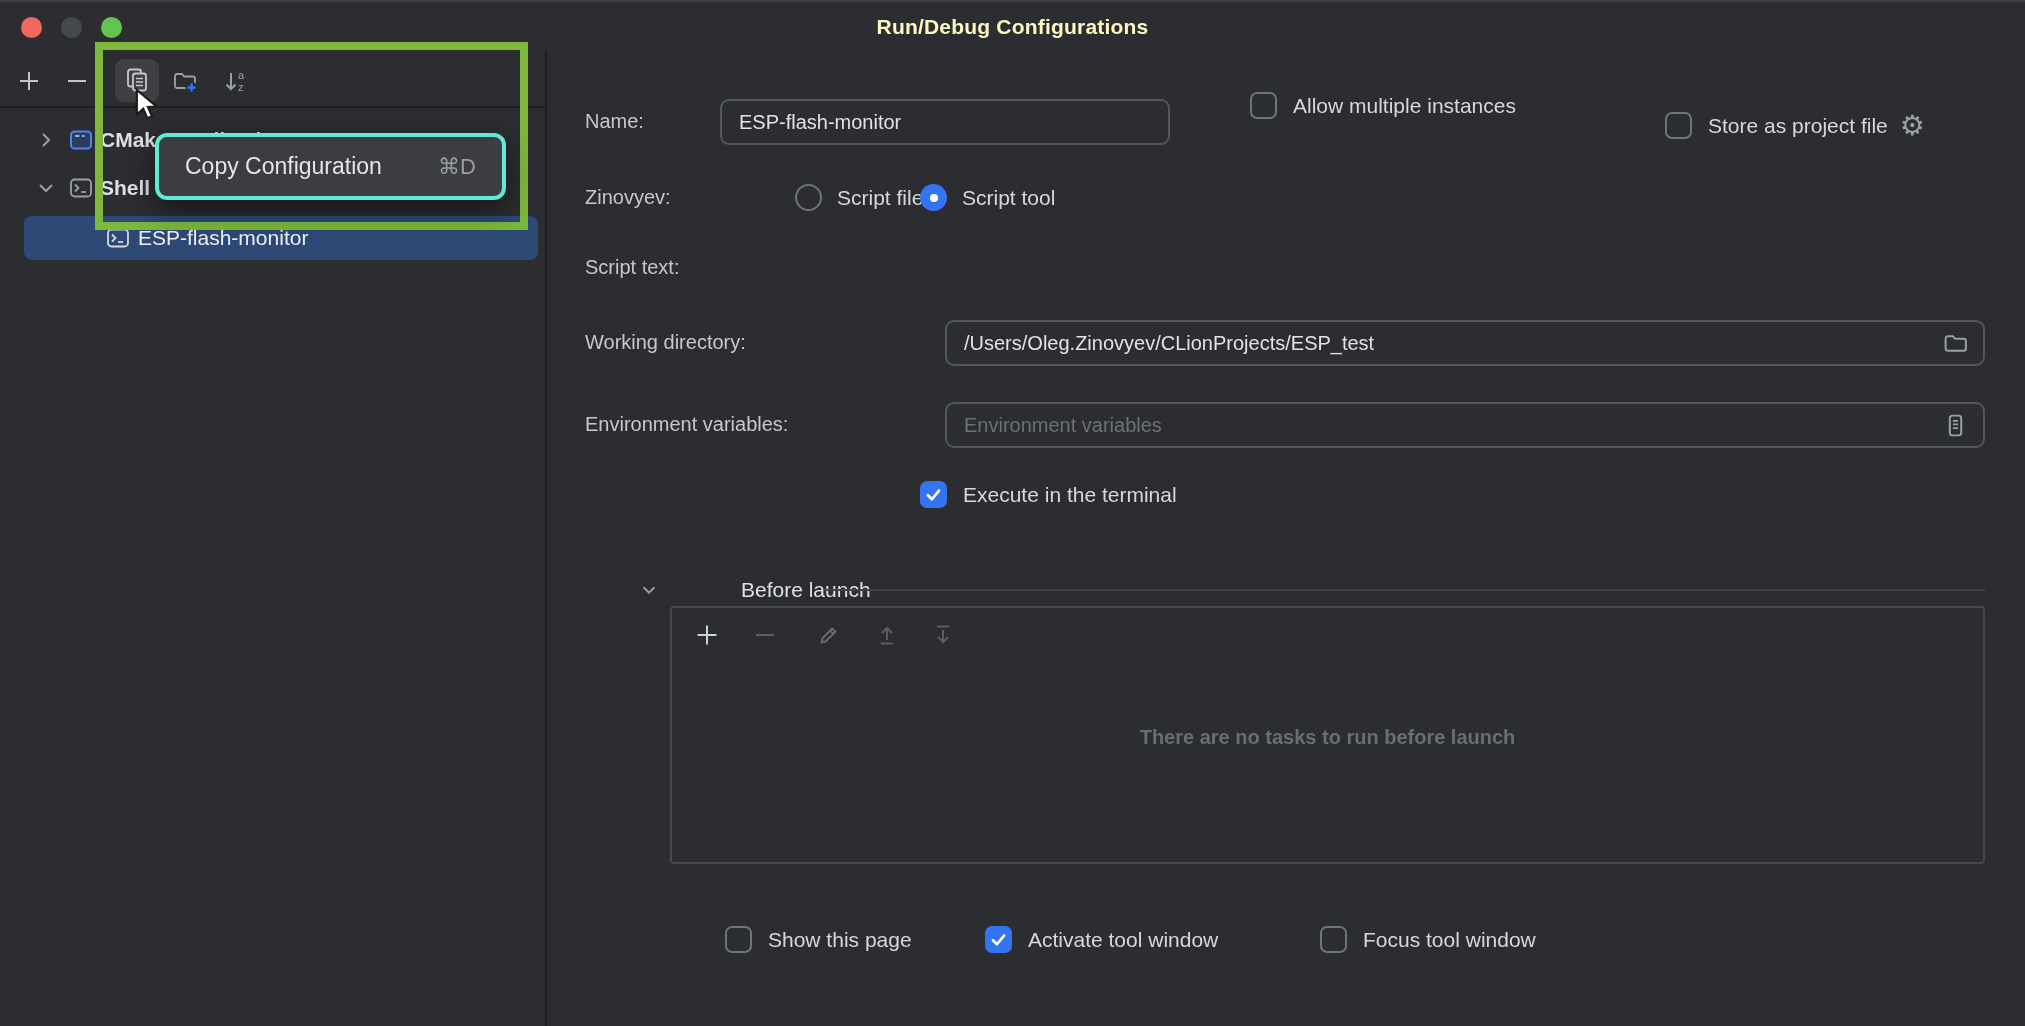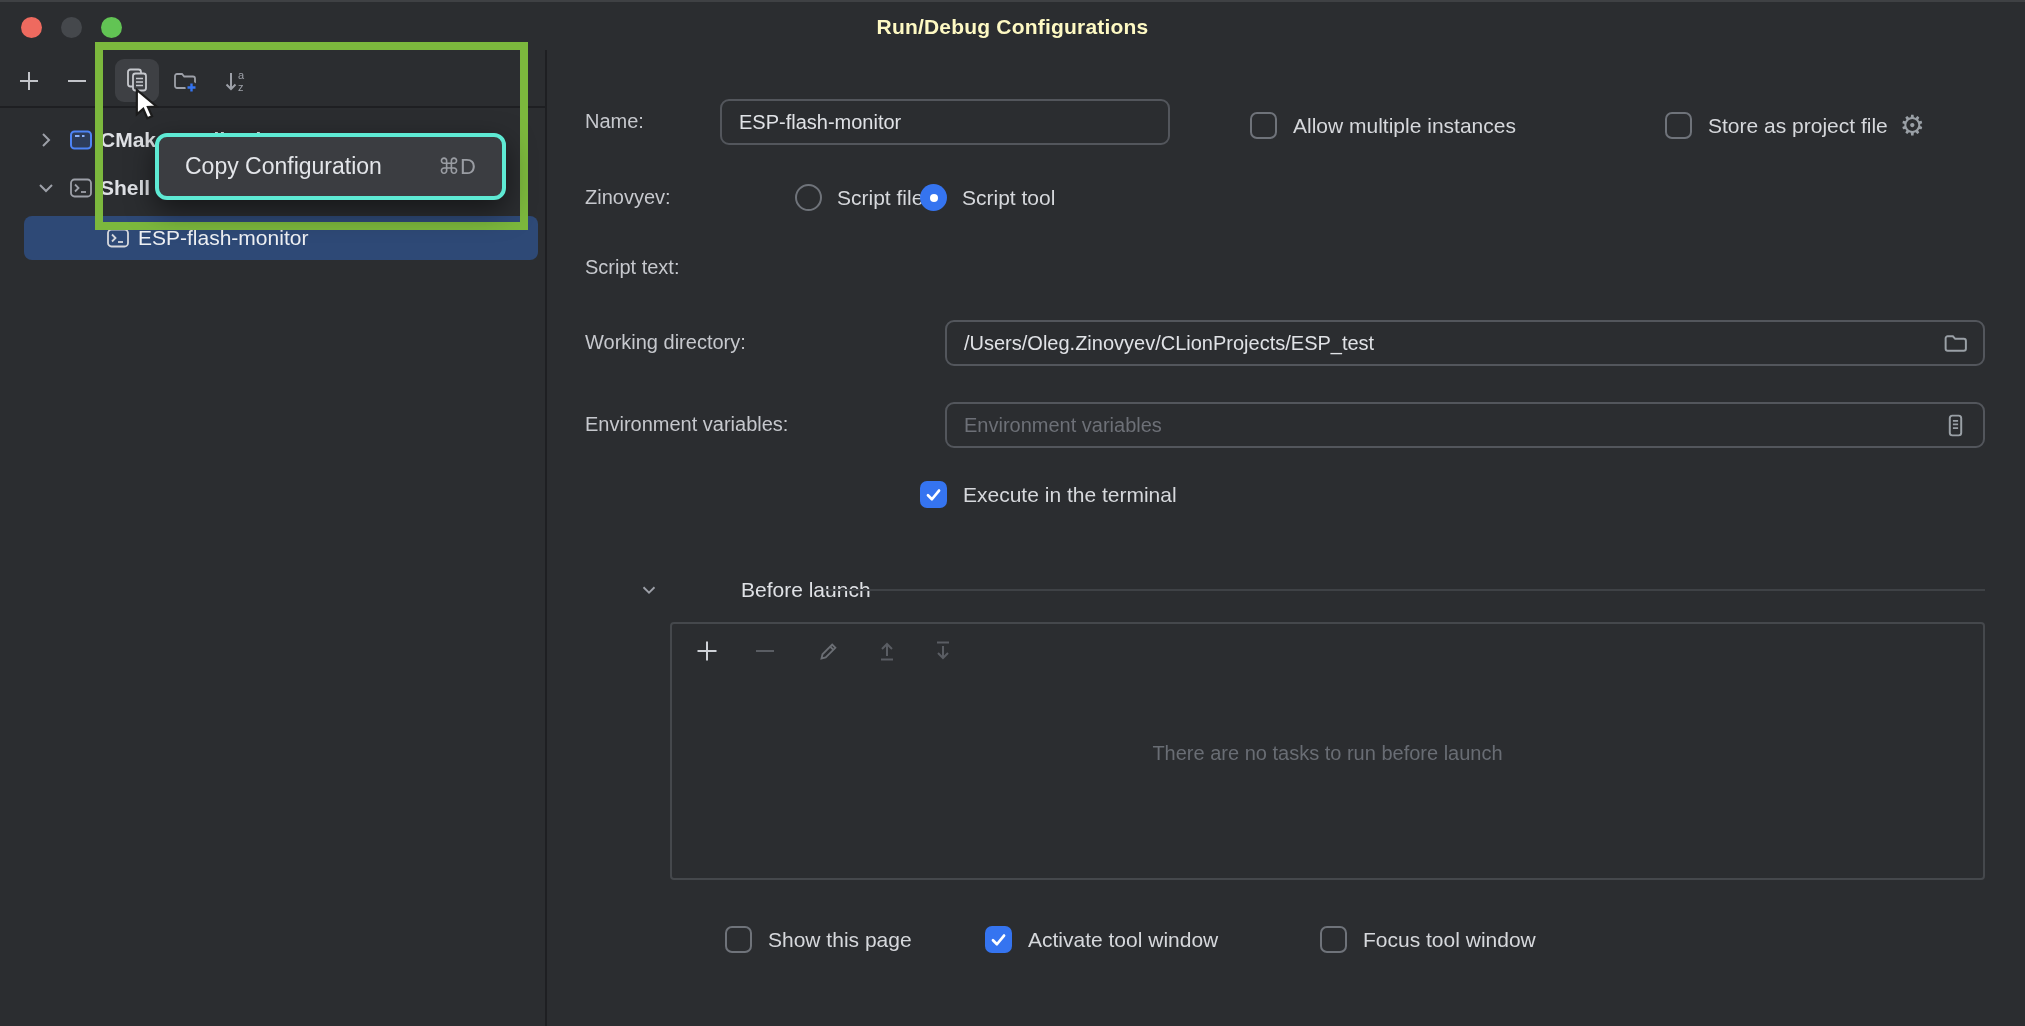--- a/index.html
+++ b/index.html
@@ -51,21 +51,21 @@
   .field-icon{flex:0 0 auto;margin-left:8px;}
 
   .cb{width:27px;height:27px;border-radius:7px;border:2px solid #6f737a;box-sizing:border-box;background:transparent;}
   .cb.on{border:none;background:#3574f0;display:flex;align-items:center;justify-content:center;}
   .radio{width:27px;height:27px;border-radius:50%;border:2px solid #6f737a;box-sizing:border-box;position:relative;}
   .radio.on{border:none;background:#3574f0;}
   .radio.on::after{content:"";position:absolute;left:9.5px;top:9.5px;width:8px;height:8px;border-radius:50%;background:#fff;}
   .ctl-label{font-size:21px;color:#d6d8dc;line-height:27px;white-space:nowrap;}
 
   .bl-line{top:589px;left:824px;width:1161px;height:2px;background:#3f4246;}
-  .bl-panel{left:670px;top:622px;width:1315px;height:258px;border:2px solid #45484c;border-radius:4px;box-sizing:border-box;}
+  .bl-panel{left:670px;top:606px;width:1315px;height:258px;border:2px solid #45484c;border-radius:4px;box-sizing:border-box;font-weight:bold;}
   .bl-empty{width:100%;text-align:center;top:118px;font-size:20px;color:#696d74;}
 </style>
 </head>
 <body>
 
 <div class="window">
 
   <div class="abs traffic" style="left:21px;top:17px;background:#ee6a5f;"></div>
   <div class="abs traffic" style="left:61px;top:17px;background:#45484c;"></div>
   <div class="abs traffic" style="left:101px;top:17px;background:#62c454;"></div>
@@ -140,21 +140,21 @@
     <span class="tt-key">⌘D</span>
   </div>
   <svg class="abs cursor" width="32" height="36" viewBox="0 0 20 23">
     <path d="M3.5 1.2v15.6l4.1-3.5 2.6 6 3-1.3-2.6-5.9 5.5-.3z" fill="#ffffff" stroke="#1c1c1c" stroke-width="1.4"></path>
   </svg>
 
   <div class="abs flabel" style="left:585px;top:108px;">Name:</div>
   <div class="abs field" style="left:720px;top:99px;width:450px;">
     <span class="fval">ESP-flash-monitor</span>
   </div>
-  <div class="abs" style="left:1250px;top:112px;display:flex;align-items:center;">
+  <div class="abs" style="left:1250px;top:92px;display:flex;align-items:center;">
     <div class="cb"></div>
     <span class="ctl-label" style="margin-left:16px;">Allow multiple instances</span>
   </div>
   <div class="abs" style="left:1665px;top:112px;display:flex;align-items:center;">
     <div class="cb"></div>
     <span class="ctl-label" style="margin-left:16px;">Store as project file</span>
     <span style="margin-left:12px;font-size:28px;line-height:27px;color:#9aa0a6;">⚙</span>
   </div>
 
   <div class="abs flabel" style="left:585px;top:184px;">Zinovyev:</div>

